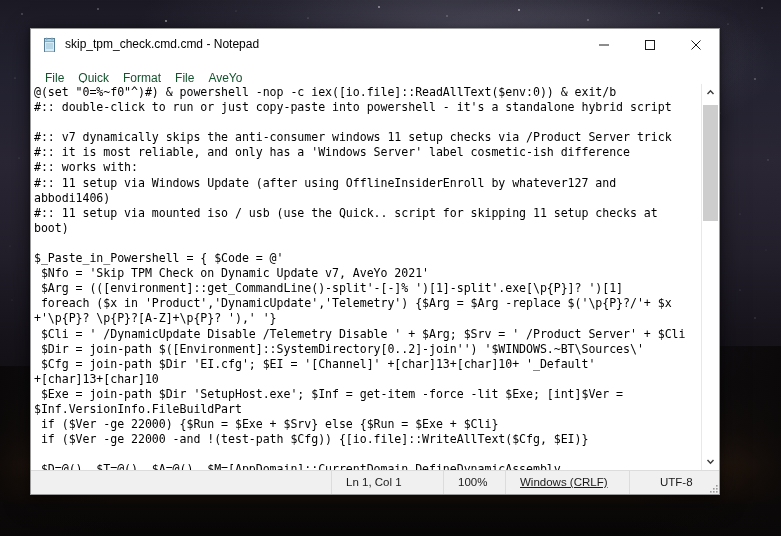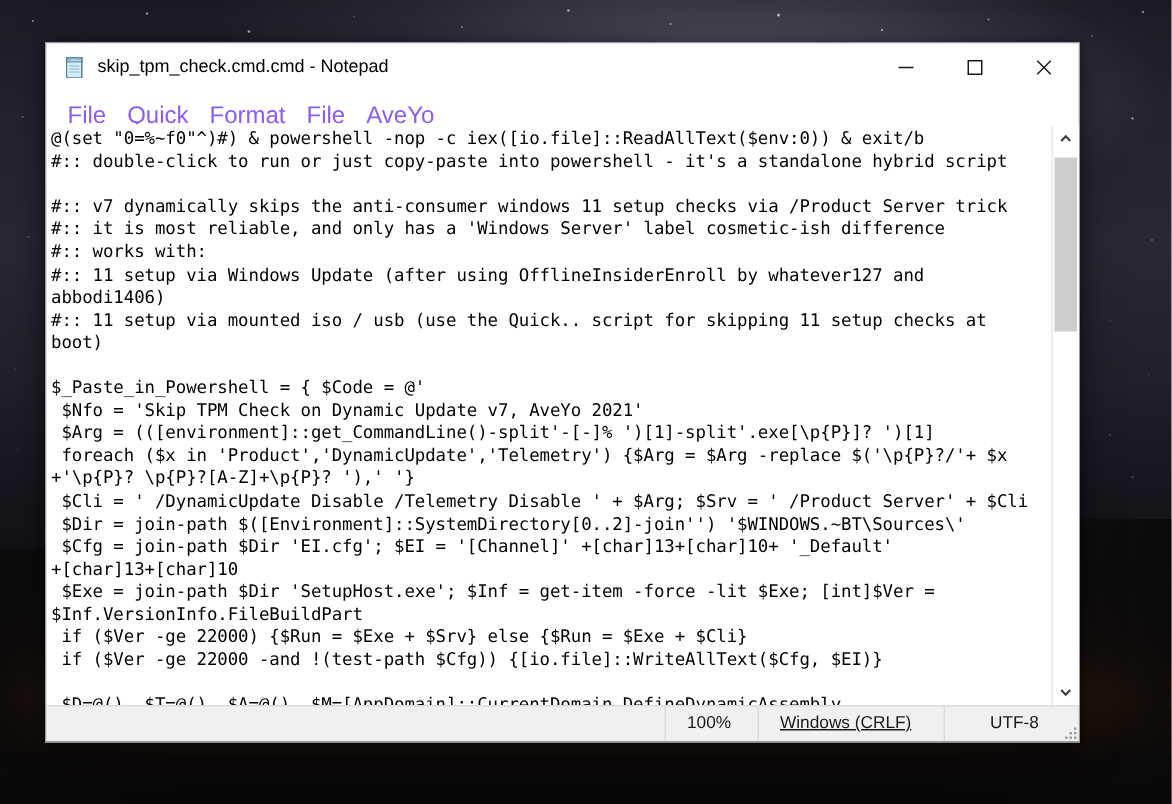--- a/index.html
+++ b/index.html
@@ -135,22 +135,22 @@
   .menubar {
     height: 22px;
     background: #ffffff;
     display: flex;
     align-items: center;
     padding-left: 7px;
     flex: 0 0 auto;
     user-select: none;
   }
   .menu-item {
-    font-size: 16px;
-    color: #8b5cf6;
+    font-size: 12px;
+    color: #14532d;
     padding: 2px 7px;
     cursor: default;
     white-space: nowrap;
     margin-top: 11px;
   }
 
   
   .editor-wrap {
     flex: 1 1 auto;
     display: flex;
@@ -388,20 +388,21 @@
       </div>
       <div class="sb-arrow">
         <svg width="9" height="9" viewBox="0 0 9 9">
           <polyline points="1.5,3 4.5,6.2 7.5,3" fill="none" stroke="#3c3c3c" stroke-width="1.4"></polyline>
         </svg>
       </div>
     </div>
   </div>
 
   <div class="statusbar">
+    <div class="status-cell ln">Ln 1, Col 1</div>
     <div class="status-cell zoom">100%</div>
     <div class="status-cell eol">Windows (CRLF)</div>
     <div class="status-cell enc">UTF-8</div>
     <div class="grip">
       <svg width="16" height="23" viewBox="0 0 16 23">
         <g fill="#9a9a9a">
           <rect x="10" y="17" width="1.6" height="1.6"></rect>
           <rect x="13" y="17" width="1.6" height="1.6"></rect>
           <rect x="13" y="14" width="1.6" height="1.6"></rect>
           <rect x="10" y="20" width="1.6" height="1.6"></rect>

